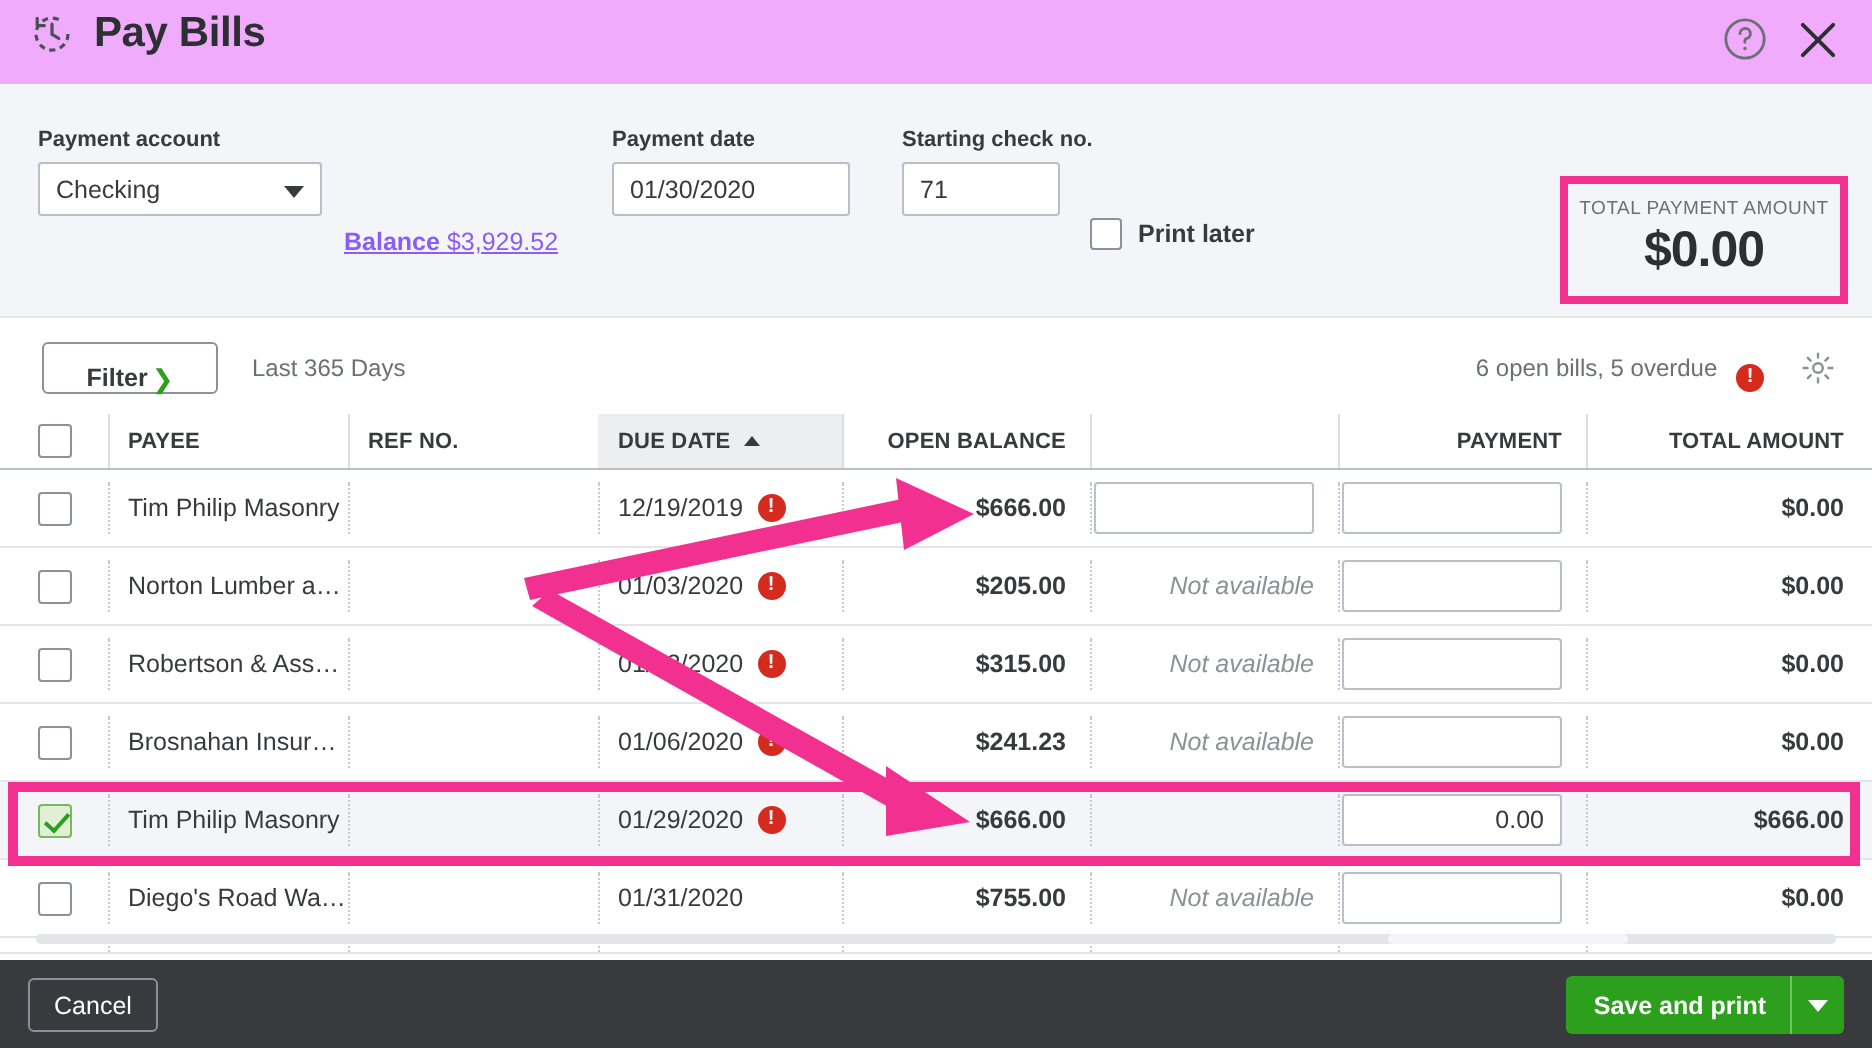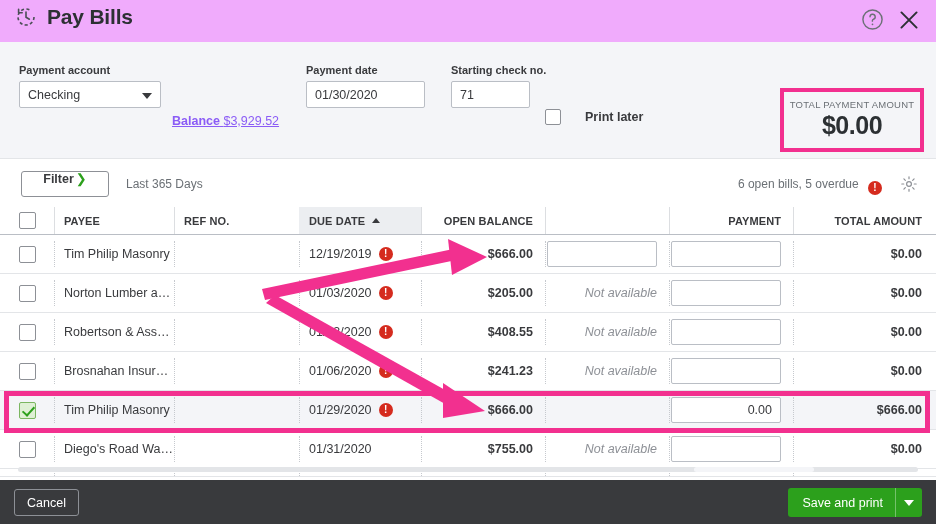--- a/index.html
+++ b/index.html
@@ -68,21 +68,21 @@
     border-top: 6px solid #393a3d;
     pointer-events: none;
   }
   .balance {
     position: absolute; left: 172px; top: 72px;
     font-size: 12.5px; color: #8b5cf6; white-space: nowrap; text-decoration: underline;
   }
   .balance b { font-weight: bold; }
   .printlater {
     position: absolute; left: 545px; top: 67px;
-    display: flex; align-items: center; gap: 24px;
+    display: flex; align-items: center; gap: 8px;
   }
   .cb {
     width: 16px; height: 16px; box-sizing: border-box;
     border: 1px solid #8d9096; background: #fff; border-radius: 2px;
     display: inline-block; cursor: pointer;
   }
   .printlater-label { font-size: 12.5px; font-weight: bold; color: #393a3d; }
   .paylink {
     position: absolute; left: 19px; top: 124px;
     font-size: 12.5px; color: #3d90cc; cursor: pointer;
@@ -109,21 +109,21 @@
   .panel {
     position: absolute; left: 0; top: 158px; width: 936px; height: 322px;
     background: #ffffff;
     border-top: 1px solid #e3e5e8;
   }
   .toolbar { position: absolute; left: 0; top: 0; width: 936px; height: 48px; }
   .filter-btn {
     position: absolute; left: 21px; top: 12px;
     width: 88px; height: 26px; box-sizing: border-box;
     border: 1px solid #8d9096; border-radius: 3px; background: #fff;
-    display: flex; align-items: flex-start; justify-content: center; gap: 2px;
+    display: flex; align-items: flex-end; justify-content: center; gap: 2px;
     cursor: pointer;
   }
   .filter-btn .lbl { font-size: 12.5px; font-weight: bold; color: #393a3d; }
   .filter-btn .chev { color: #2ca01c; font-size: 13px; line-height: 1; }
   .range-label {
     position: absolute; left: 126px; top: 18px;
     font-size: 12px; color: #6b7075;
   }
   .openbills {
     position: absolute; right: 54px; top: 18px;
@@ -241,21 +241,21 @@
     cursor: pointer; font-family: "Liberation Sans", sans-serif;
   }
   .save-btn {
     position: absolute; right: 14px; top: 8px;
     height: 29px; box-sizing: border-box;
     background: #2ca01c; border: none; border-radius: 3px;
     display: flex; align-items: center;
     cursor: pointer;
   }
   .save-btn .lbl {
-    color: #fff; font-size: 12.5px; font-weight: normal;
+    color: #fff; font-size: 12.5px; font-weight: bold;
     padding: 0 12px 0 14px;
   }
   .save-btn .divider { width: 1px; height: 29px; background: rgba(255,255,255,.35); }
   .save-btn .dd {
     width: 26px; height: 29px;
     display: flex; align-items: center; justify-content: center;
   }
   .save-btn .dd i {
     width: 0; height: 0; display: block;
     border-left: 5px solid transparent;
@@ -464,21 +464,21 @@
             </div>
             <div class="cell c-payee">
               <span class="payee-txt">Robertson &amp; Associa...</span>
             </div>
             <div class="cell c-ref"></div>
             <div class="cell c-due">
               <span class="due-txt">01/03/2020</span>
               <span class="overdue">!</span>
             </div>
             <div class="cell c-open">
-              <span class="money">$408.55</span>
+              <span class="money">$315.00</span>
             </div>
             <div class="cell c-cred">
               <span class="notavail">Not available</span>
             </div>
             <div class="cell c-pay">
               <input class="cellinput" value="" style="">
             </div>
             <div class="cell c-tot">
               <span class="money">$0.00</span>
             </div>

